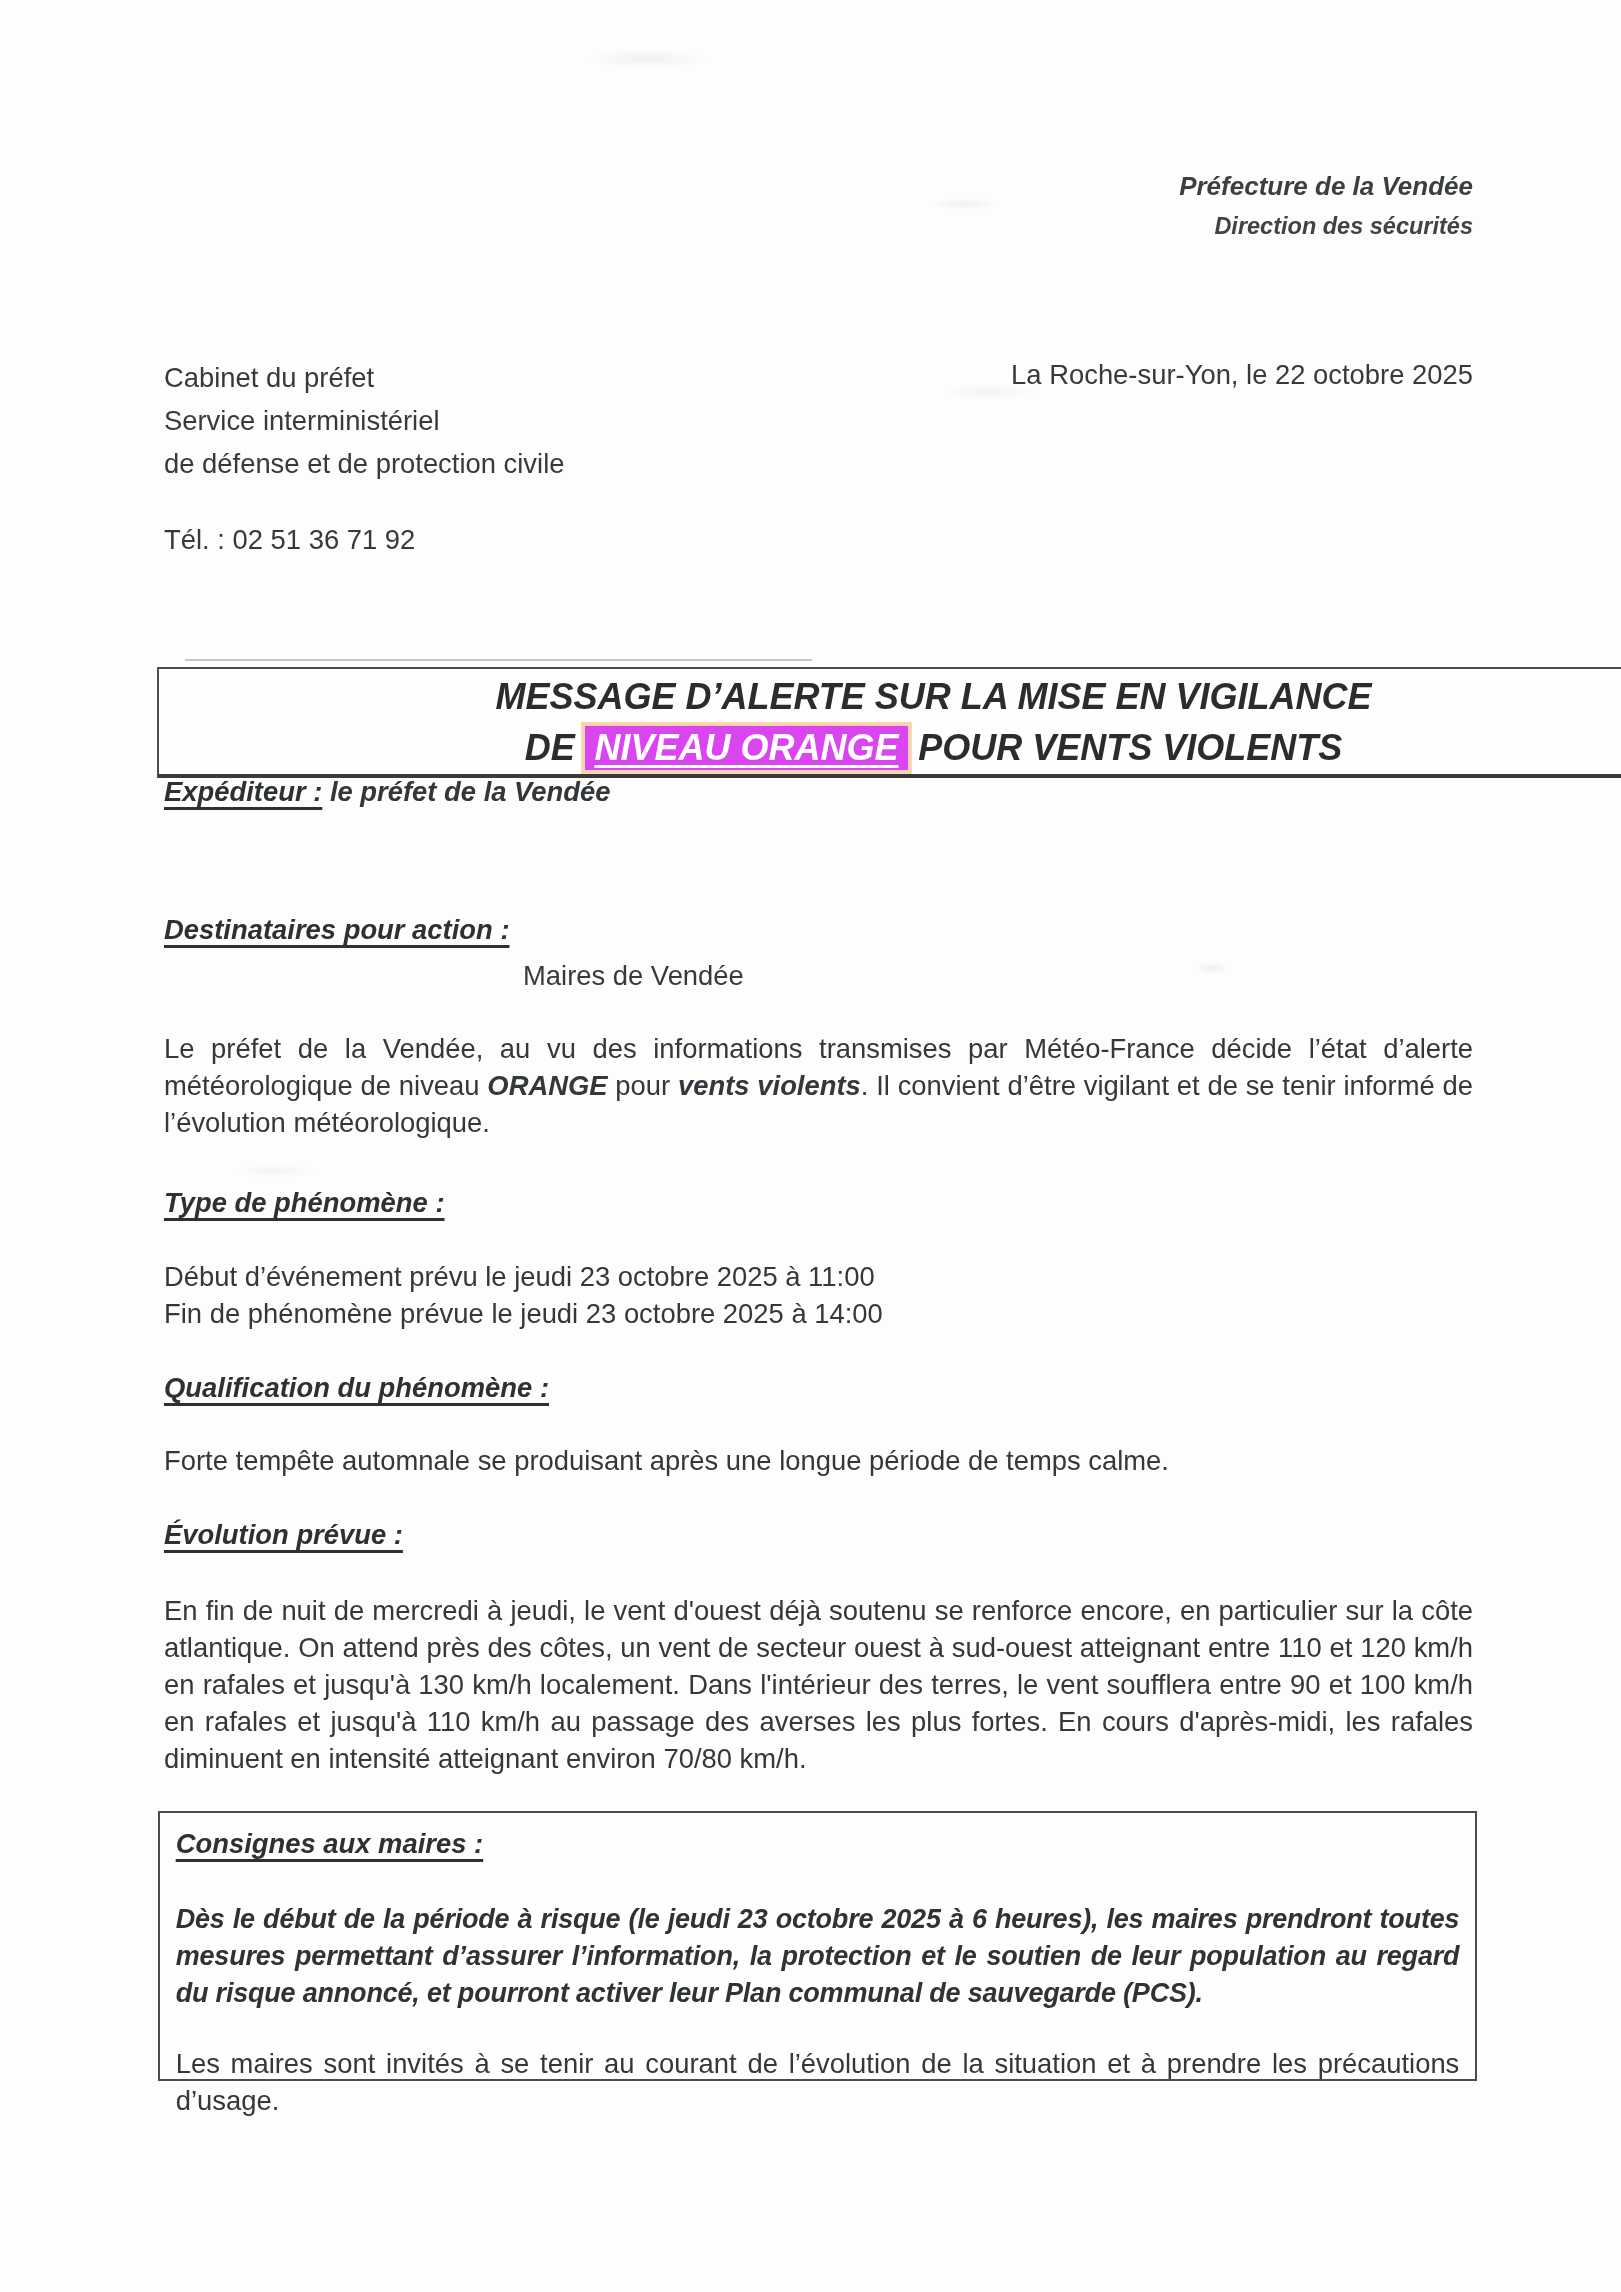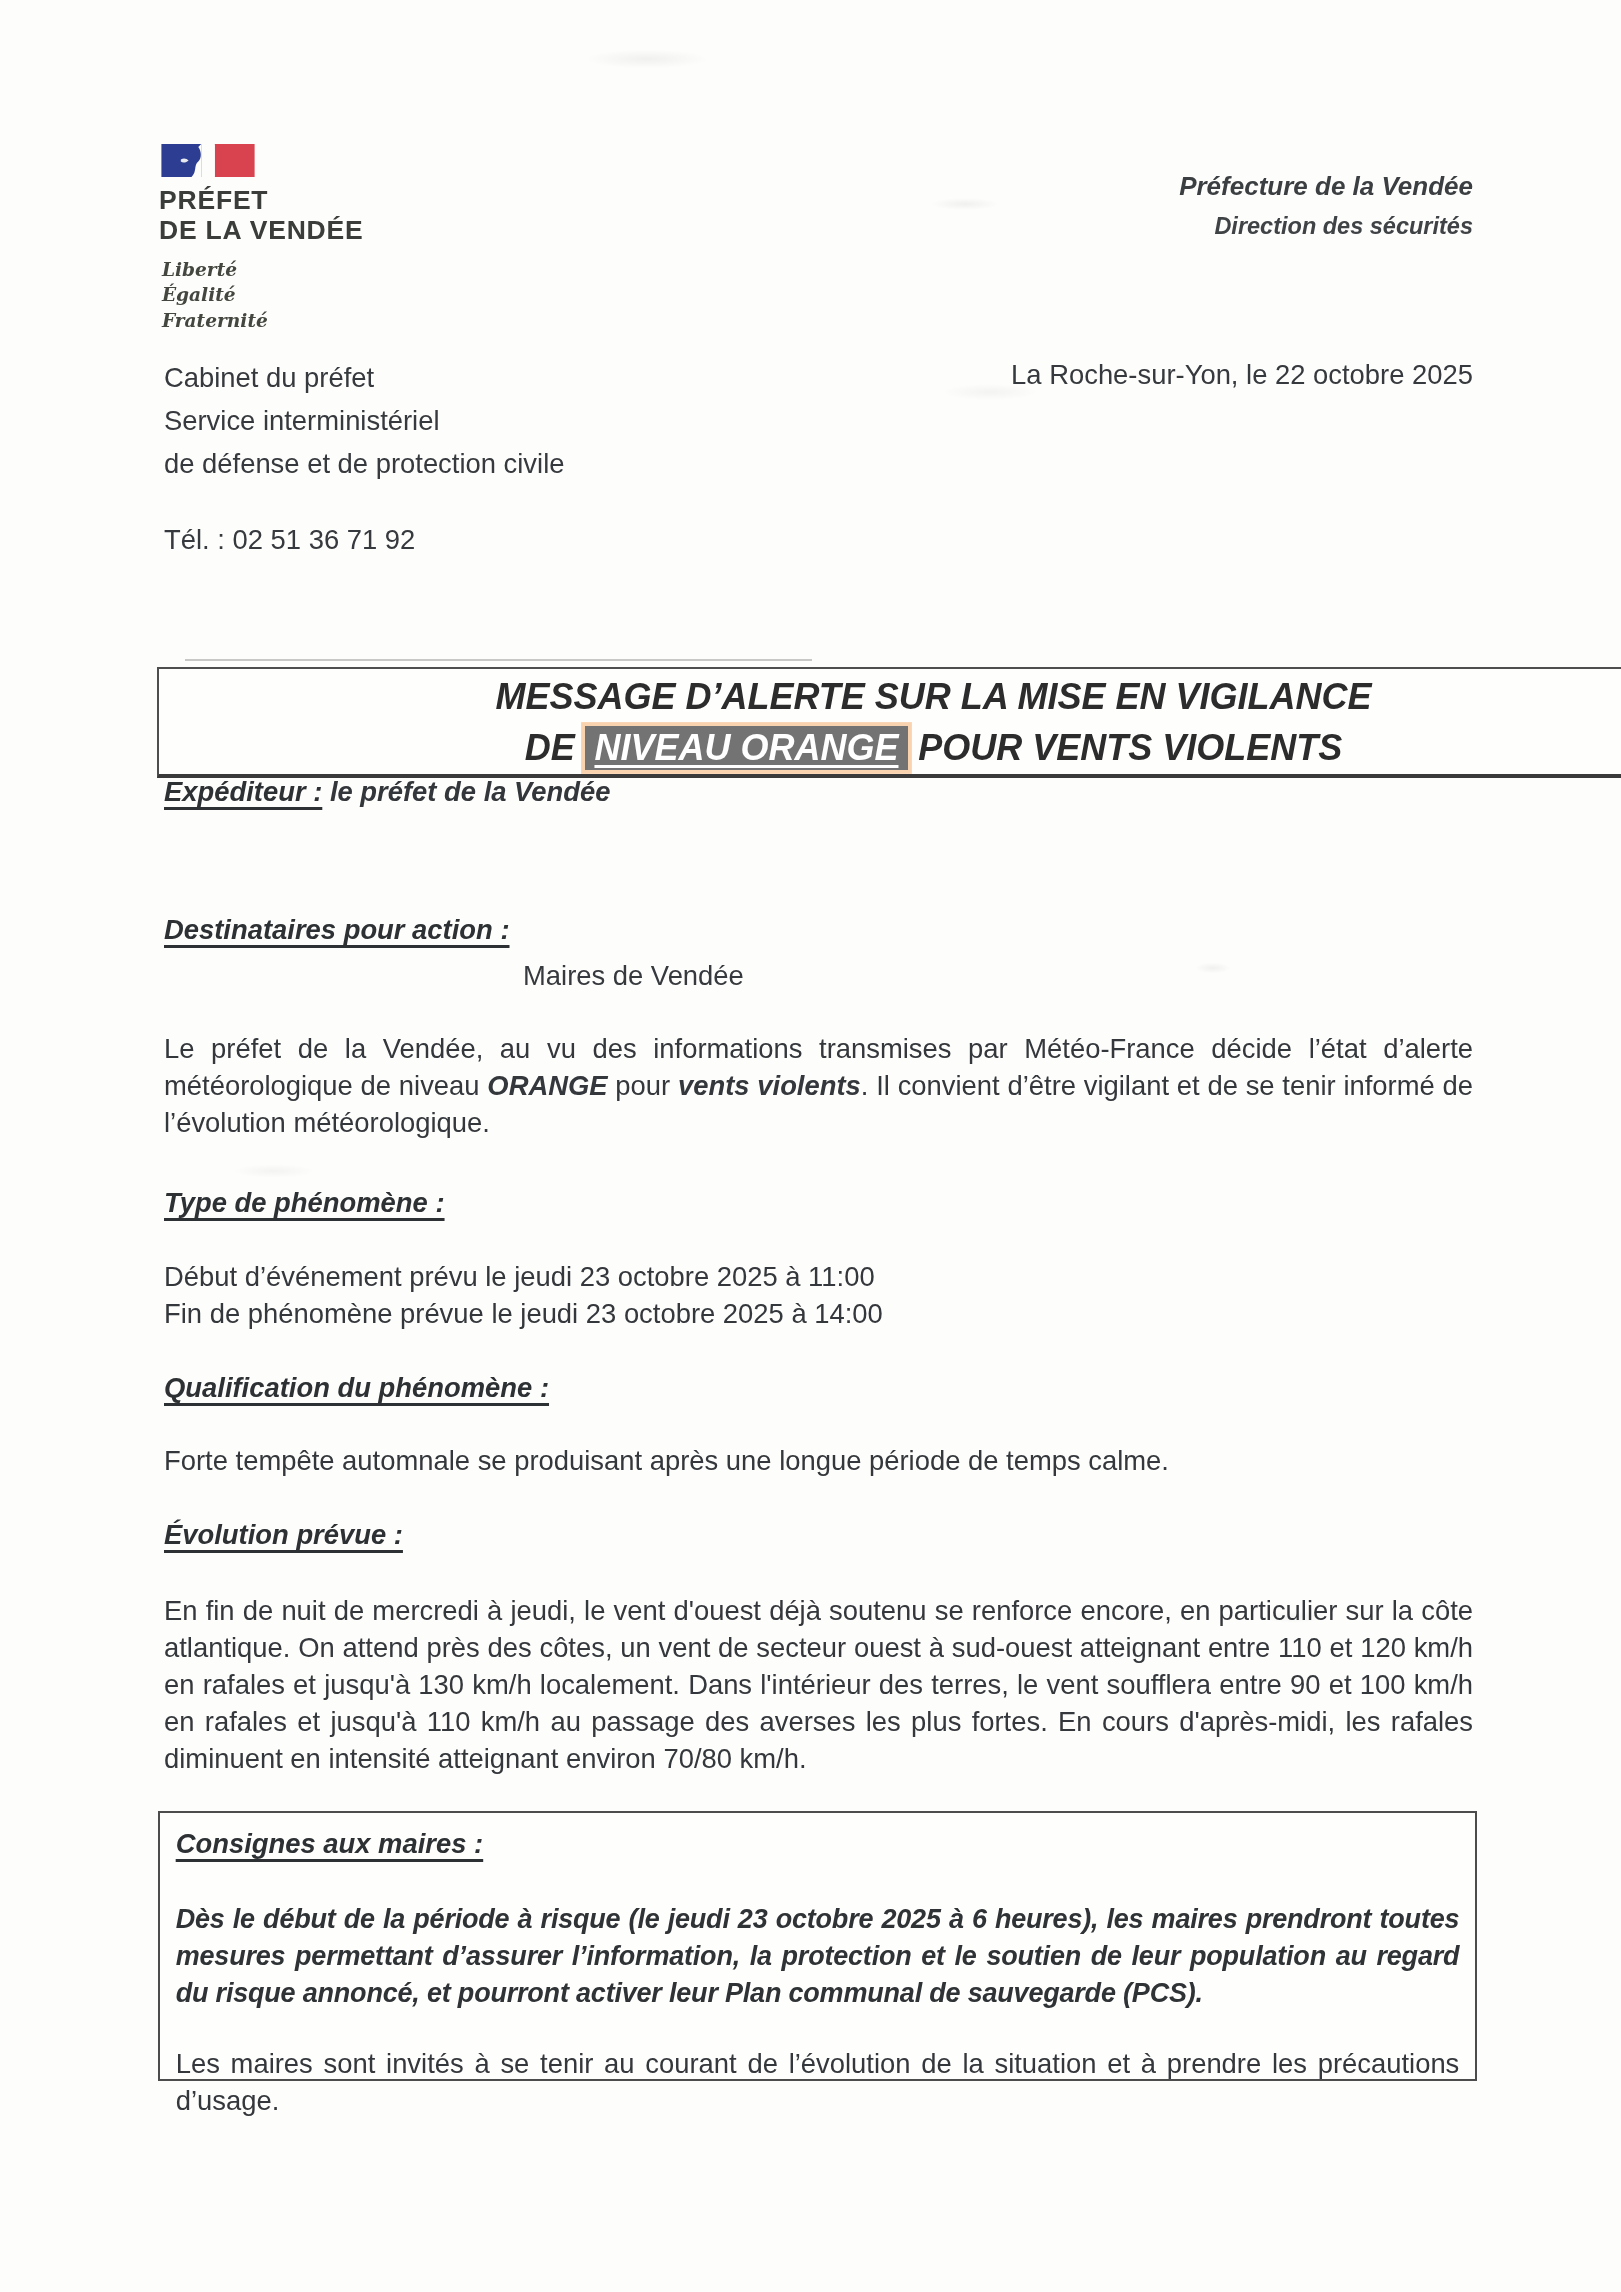--- a/index.html
+++ b/index.html
@@ -82,55 +82,37 @@
   .consignes-heading{line-height:33px;display:inline-block;}
   .consignes-bold{font-size:27px;font-weight:700;font-style:italic;line-height:37px;
     text-align:justify;margin-top:41px;letter-spacing:-0.2px;color:#303336;}
   .consignes-text{font-size:27.4px;line-height:37px;text-align:justify;margin-top:33px;color:#34373b;}
 </style>
 </head>
 <body>
 
 <div class="page">
 
-  <div class="abs logo">
-    <svg class="flag" width="94" height="33" viewBox="0 0 96 34" aria-hidden="true">
-      <rect x="0" y="0" width="41" height="34" fill="#2d3e92"></rect>
-      <rect x="55" y="0" width="41" height="34" fill="#d8434f"></rect>
-      <path fill="#fdfdfb" d="M31 34 C37 28 33 22 38 18 C42 14 41 7 38 3 L41 0 L41 34 Z"></path>
-      <path fill="#fdfdfb" d="M55 0 C52 5 55 9 53 13 C50 18 54 23 51 27 C49 30 51 33 55 34 Z"></path>
-      <path fill="#fdfdfb" d="M20 16 c3 -2 6 -1 8 1 c-2 2 -6 3 -8 1 Z" opacity="0.9"></path>
-    </svg>
-    <div class="logo-title">
-      <div>PRÉFET</div>
-      <div>DE LA VENDÉE</div>
-    </div>
-    <div class="motto">
-      <div>Liberté</div>
-      <div>Égalité</div>
-      <div>Fraternité</div>
-    </div>
-  </div>
 
   <div class="abs hdr-right">
     <div class="hdr-org">Préfecture de la Vendée</div>
     <div class="hdr-dept">Direction des sécurités</div>
   </div>
 
   <div class="abs sender">
     <div>Cabinet du préfet</div>
     <div>Service interministériel</div>
     <div>de défense et de protection civile</div>
   </div>
   <div class="abs dateline">La Roche-sur-Yon, le 22 octobre 2025</div>
   <div class="abs tel">Tél. : 02 51 36 71 92</div>
 
   <div class="abs title-box">
     <div class="title-line">MESSAGE D’ALERTE SUR LA MISE EN VIGILANCE</div>
-    <div class="title-line"><span>DE </span><span class="hl-orange" style="background:#737373">NIVEAU ORANGE</span><span> POUR VENTS VIOLENTS</span></div>
+    <div class="title-line"><span>DE </span><span class="hl-orange" style="background:#d946ef">NIVEAU ORANGE</span><span> POUR VENTS VIOLENTS</span></div>
   </div>
 
   <div class="abs expediteur"><span class="label-ul">Expéditeur :</span><span class="bi"> le préfet de la Vendée</span></div>
 
   <div class="abs destinataires"><span class="label-ul">Destinataires pour action :</span></div>
   <div class="abs maires">Maires de Vendée</div>
 
   <div class="abs para para1"><span>Le préfet de la Vendée, au vu des informations transmises par Météo-France décide l’état d’alerte météorologique de niveau </span><span class="bi">ORANGE</span><span> pour </span><span class="bi">vents violents</span><span>. Il convient d’être vigilant et de se tenir informé de l’évolution météorologique.</span></div>
 
   <div class="abs h-type"><span class="label-ul">Type de phénomène :</span></div>

